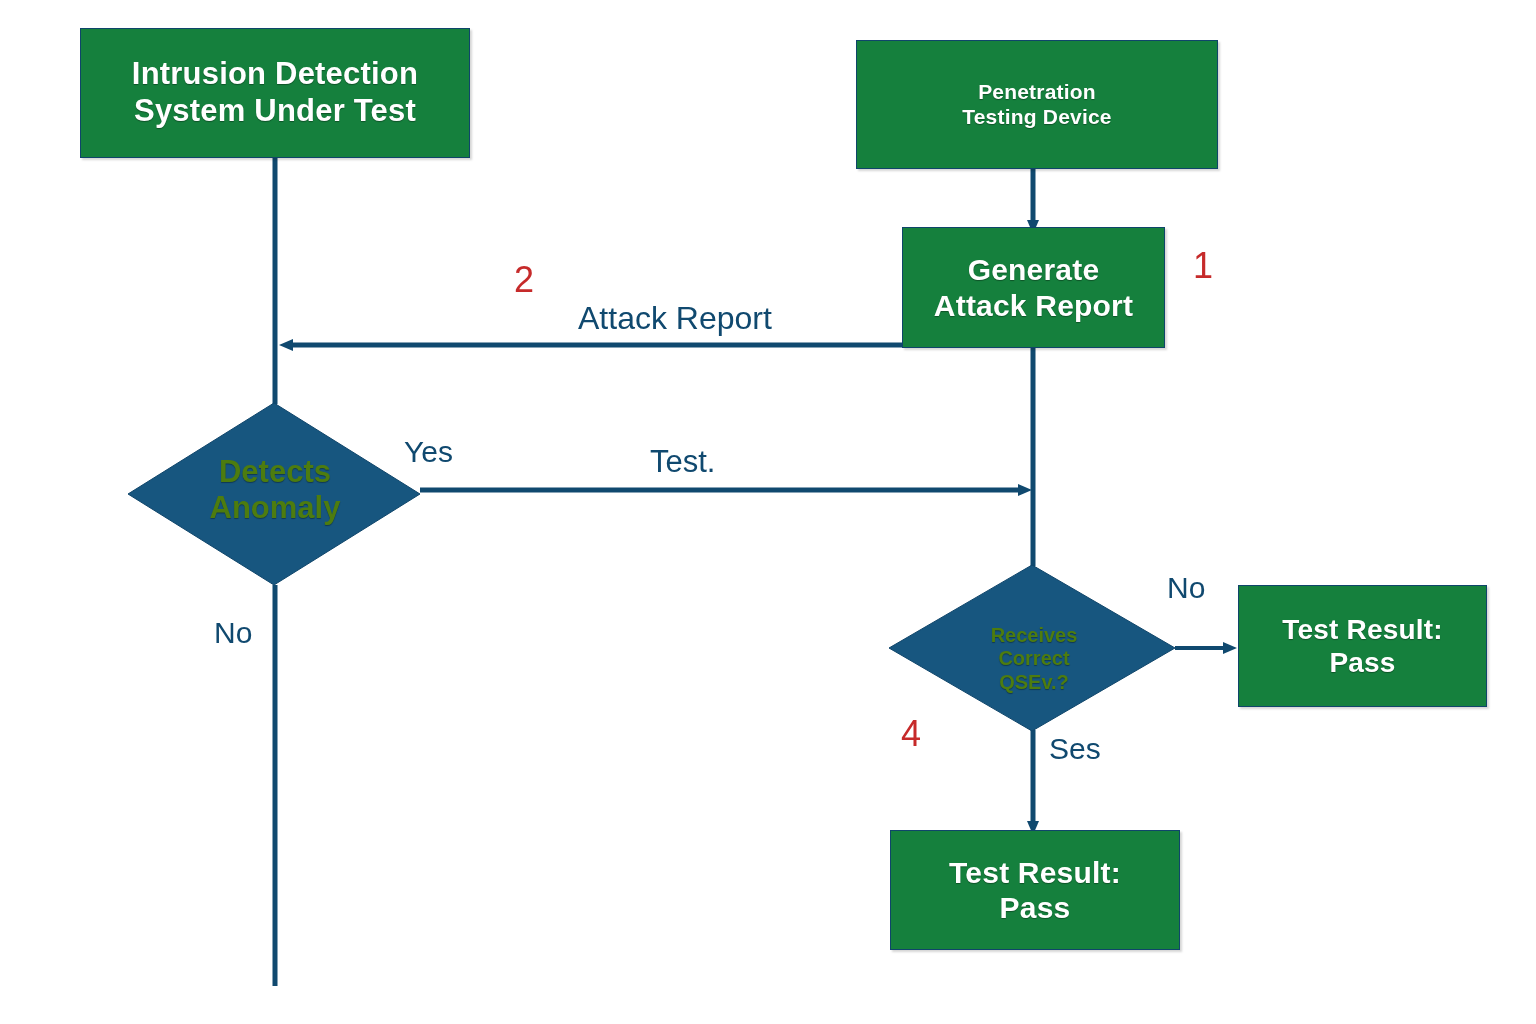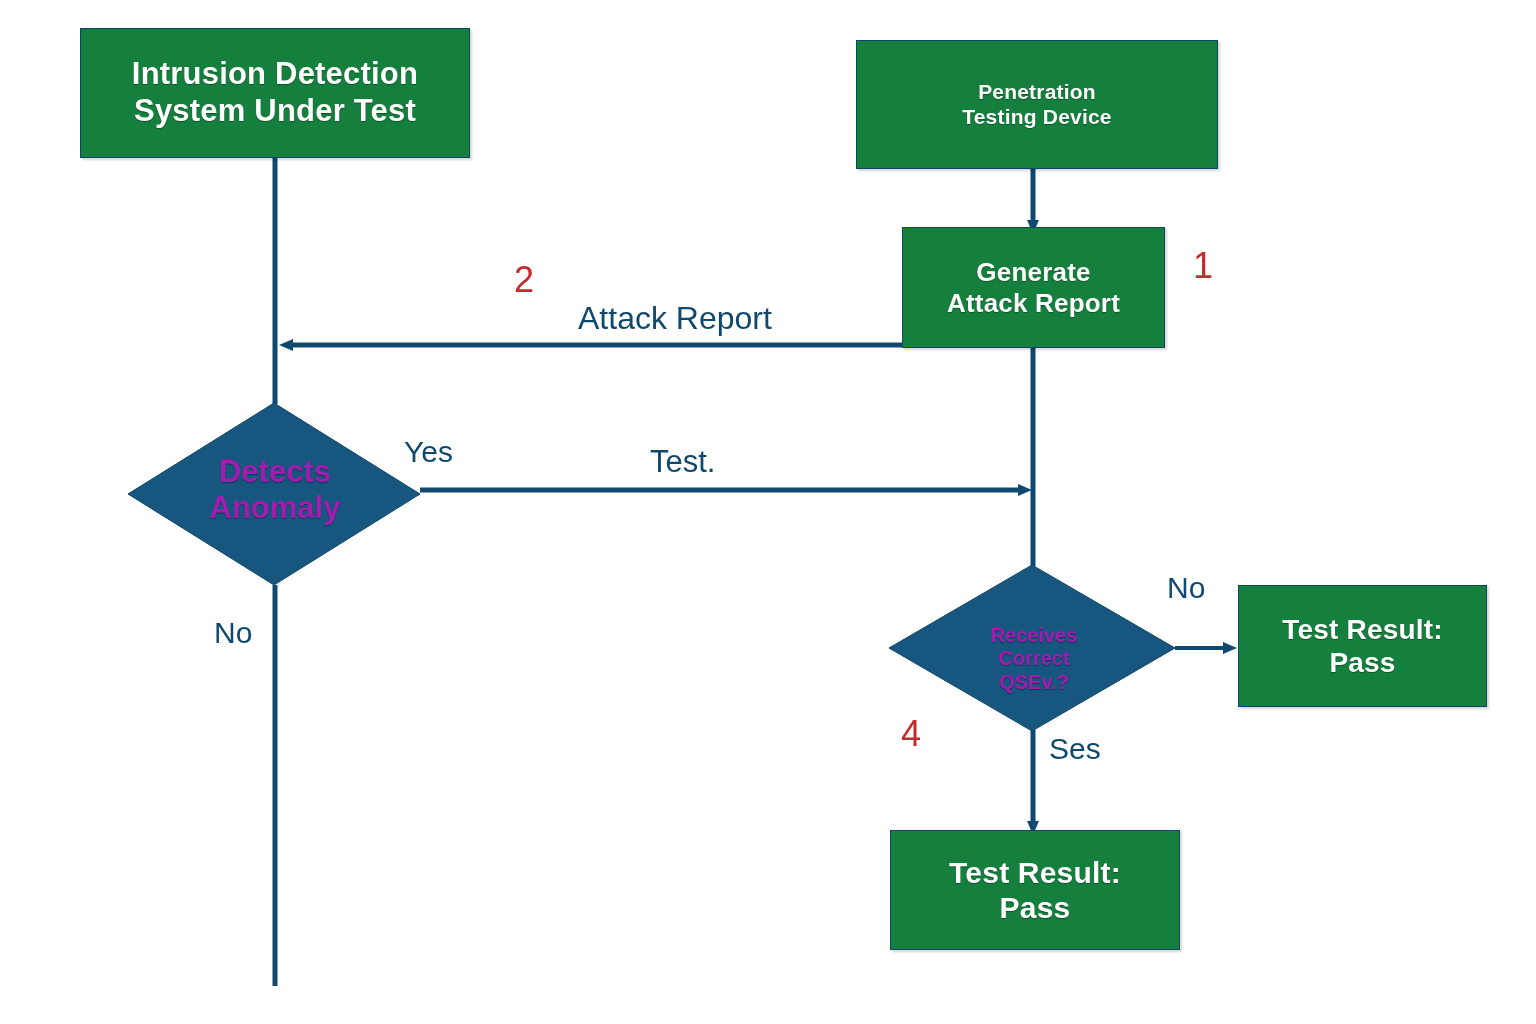--- a/index.html
+++ b/index.html
@@ -43,21 +43,21 @@
     white-space: pre-line;
     box-shadow: 2px 2px 2px rgba(0,0,0,0.16);
   }
   
   .diamond-label {
     position: absolute;
     display: flex;
     align-items: center;
     justify-content: center;
     text-align: center;
-    color: #a21caf;
+    color: #4d7c0f;
     font-weight: bold;
     line-height: 1.16;
     white-space: pre-line;
     text-shadow: 0 1px 1px rgba(0,0,0,0.35);
     pointer-events: none;
   }
   
   .edge-label {
     position: absolute;
     color: #10496F;
@@ -109,21 +109,21 @@
 
     <polygon points="1032,565 1175,648 1032,731 889,648" fill="#17567F" stroke="#0f456a" stroke-width="1"></polygon>
   </svg>
 
   <div class="node-box" style="left:80px; top:28px; width:390px; height:130px; font-size:31px;">Intrusion Detection
 System Under Test</div>
 
   <div class="node-box" style="left:856px; top:28px; width:362px; height:129px; font-size:21px;margin-top:12px;">Penetration
 Testing Device</div>
 
-  <div class="node-box" style="left:902px; top:227px; width:263px; height:121px; font-size:26px;">Generate
+  <div class="node-box" style="left:902px; top:227px; width:263px; height:121px; font-size:30px;">Generate
 Attack Report</div>
 
   <div class="node-box" style="left:1238px; top:585px; width:249px; height:122px; font-size:28px;">Test Result:
 Pass</div>
 
   <div class="node-box" style="left:890px; top:830px; width:290px; height:120px; font-size:30px;">Test Result:
 Pass</div>
 
   <div class="diamond-label" style="left:150px; top:440px; width:250px; height:100px; font-size:31px;">Detects
 Anomaly</div>

